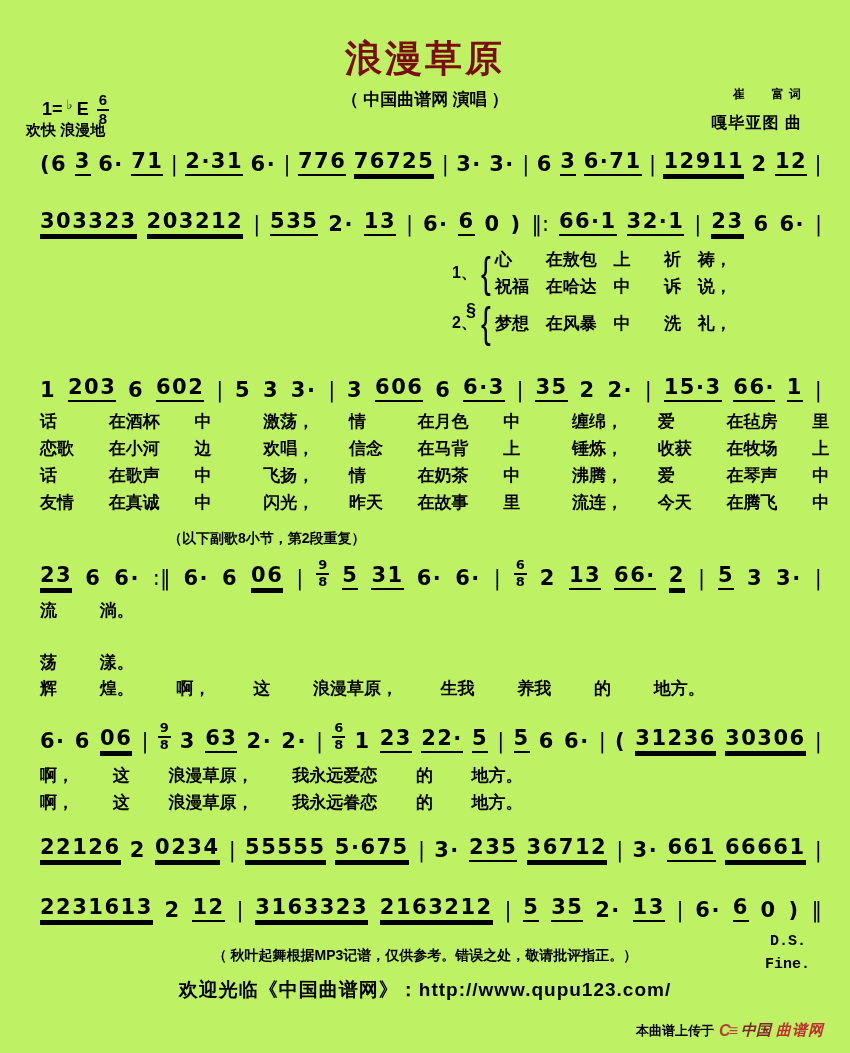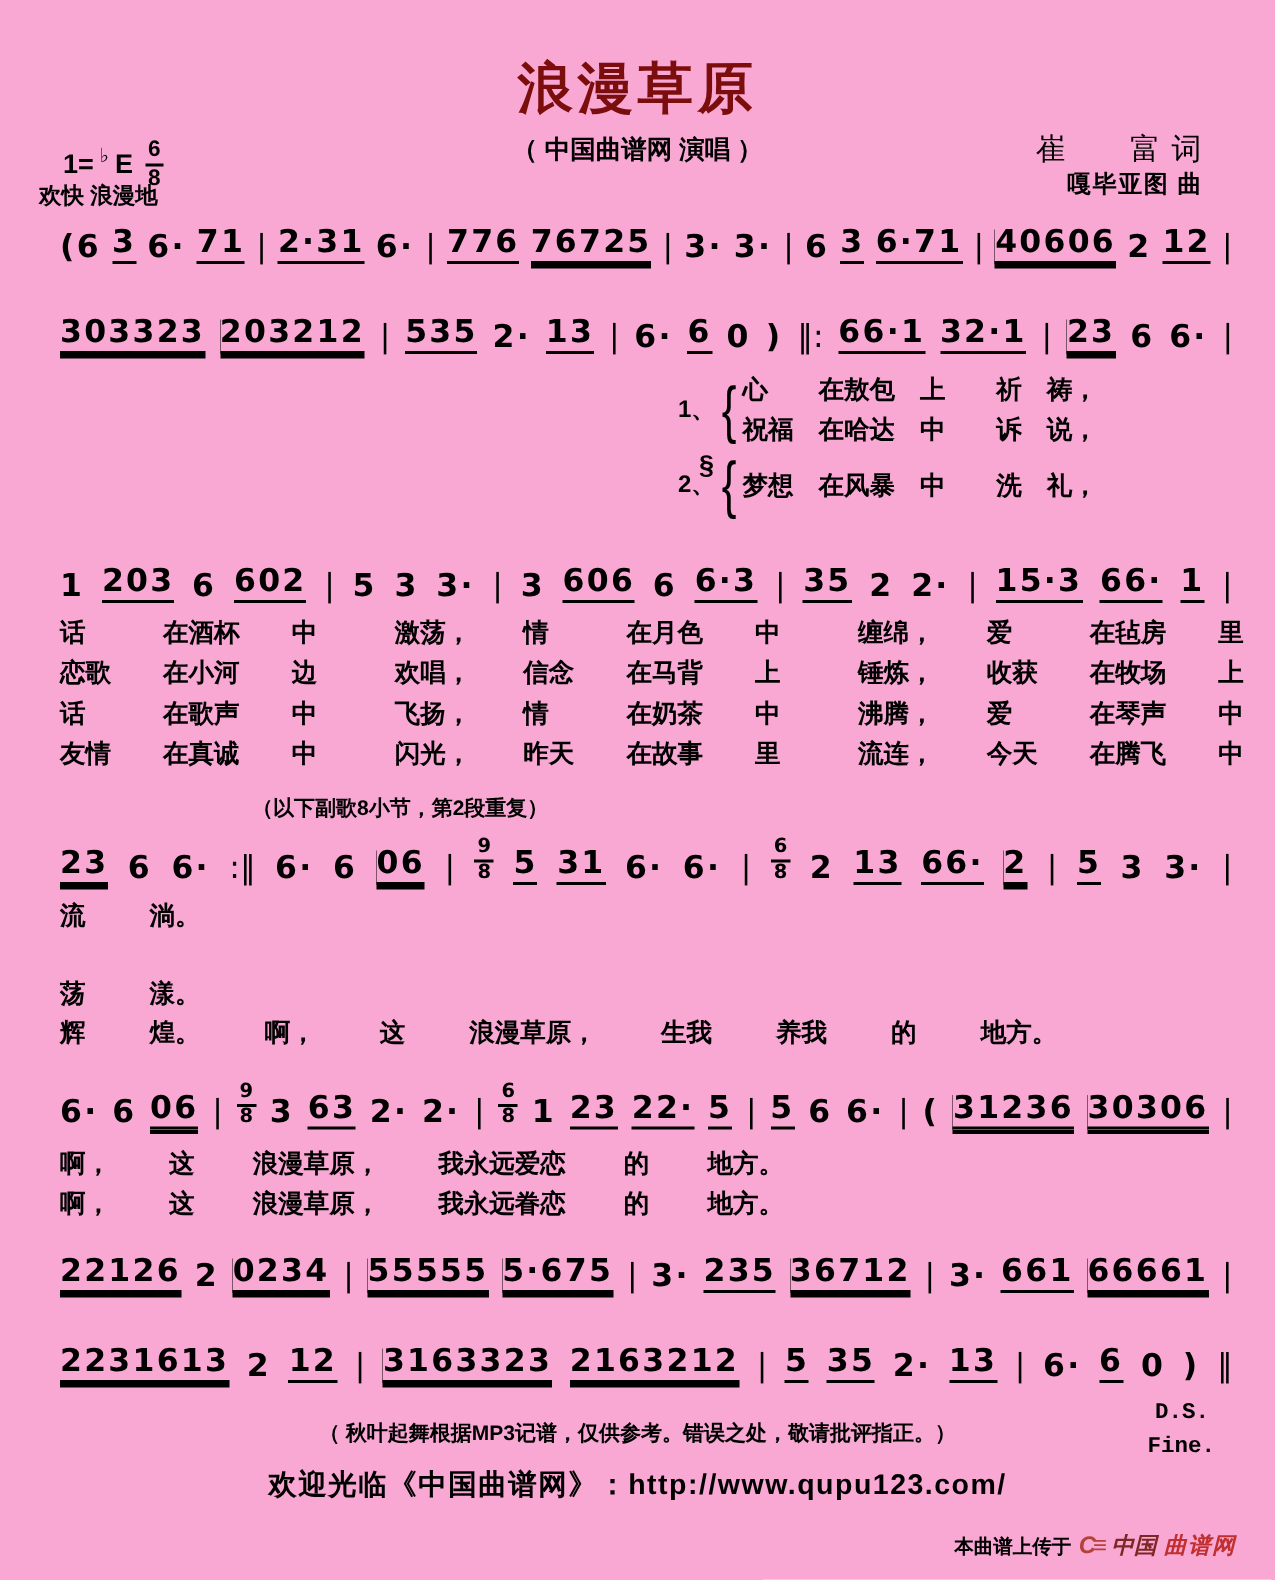--- a/index.html
+++ b/index.html
@@ -1,24 +1,24 @@
 <!DOCTYPE html>
 <html><head>
 <meta charset="utf-8">
 <style>
   html,body{margin:0;padding:0;background:#e8e8e8;}
   .page{
-    position:relative;width:850px;height:1053px;margin:0 auto;background:#f9a8d4;
+    position:relative;width:850px;height:1053px;margin:0 auto;background:#bef264;
     font-family:"Liberation Sans","DejaVu Sans",sans-serif;color:#000;overflow:hidden;
   }
   .abs{position:absolute;}
   
   .title{left:0;right:0;top:34px;text-align:center;font-size:37px;font-weight:bold;letter-spacing:3px;color:#7b0d0d;}
   .performer{left:0;right:0;top:88px;text-align:center;font-size:17px;font-weight:bold;}
-  .credit-lyr{right:48px;top:86px;font-size:20px;font-weight:normal;letter-spacing:1px;}
+  .credit-lyr{right:48px;top:86px;font-size:12px;font-weight:bold;letter-spacing:1px;}
   .credit-comp{right:48px;top:113px;font-size:16px;font-weight:bold;letter-spacing:1px;}
   .keyline{left:42px;top:92px;font-size:18px;font-weight:bold;display:flex;align-items:center;gap:4px;}
   .flat{font-size:13px;vertical-align:super;position:relative;top:-5px;}
   .tempo{left:26px;top:121px;font-size:15px;font-weight:bold;}
   
   .ts{display:inline-flex;flex-direction:column;align-items:center;font-weight:bold;line-height:1.05;font-size:14px;}
   .ts .num{border-bottom:2px solid #000;padding:0 2px 1px 2px;}
   .ts.header-ts{font-size:15px;margin-left:4px;}
   
   .music-line{
@@ -86,21 +86,21 @@
       <span class="tok u1">776</span>
       <span class="tok u2">76725</span>
       <span class="tok bar">|</span>
       <span class="tok">3·</span>
       <span class="tok">3·</span>
       <span class="tok bar">|</span>
       <span class="tok">6</span>
       <span class="tok u1">3</span>
       <span class="tok u1">6·71</span>
       <span class="tok bar">|</span>
-      <span class="tok u2">40606</span>
+      <span class="tok u2">12911</span>
       <span class="tok">2</span>
       <span class="tok u1">12</span>
       <span class="tok bar">|</span>
     </div>
   <div id="mline-1" class="music-line" style="top:210px">
       <span class="tok u2">303323</span>
       <span class="tok u2">203212</span>
       <span class="tok bar">|</span>
       <span class="tok u1">535</span>
       <span class="tok">2·</span>

